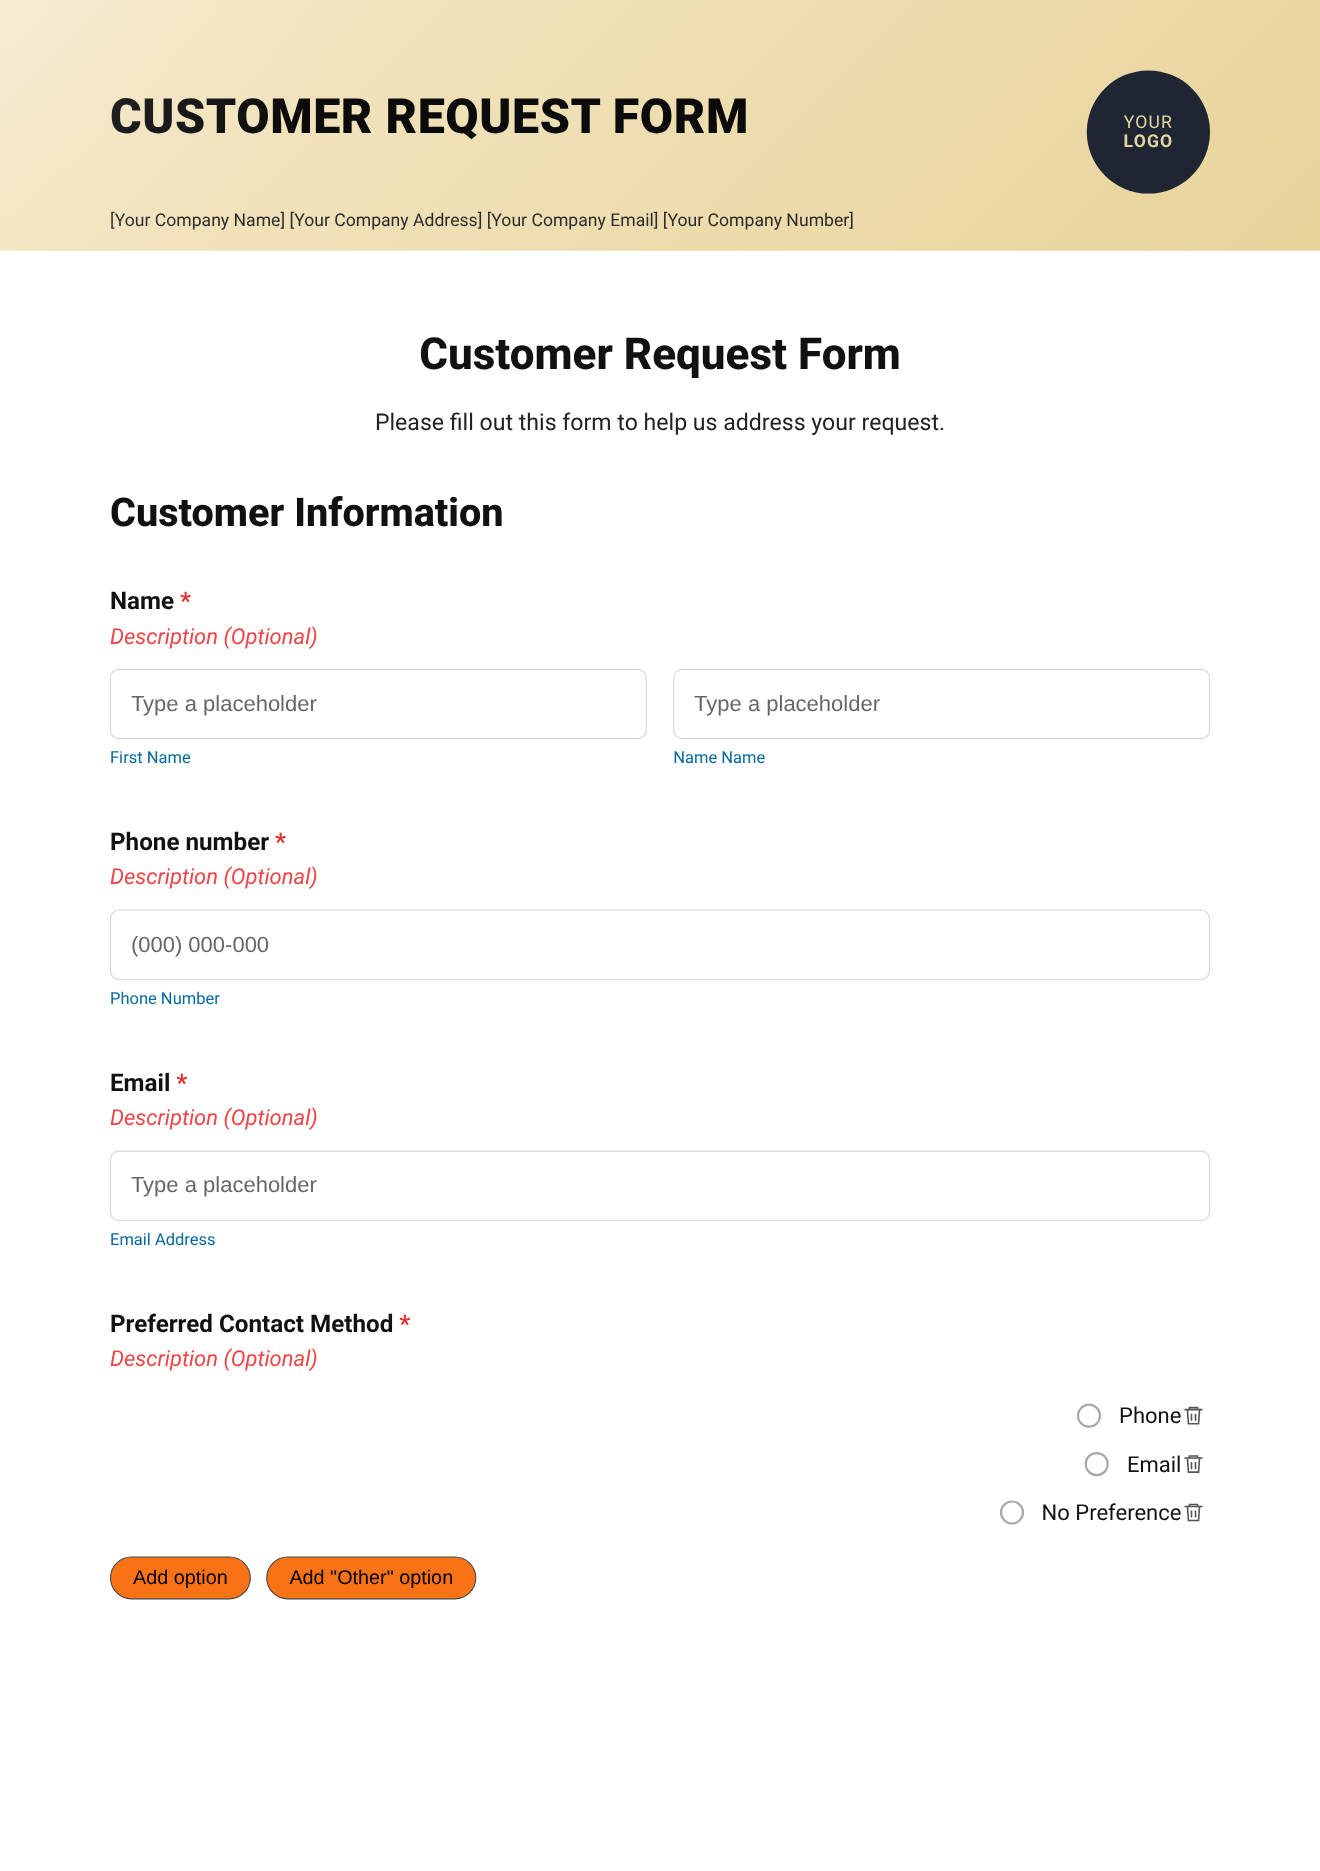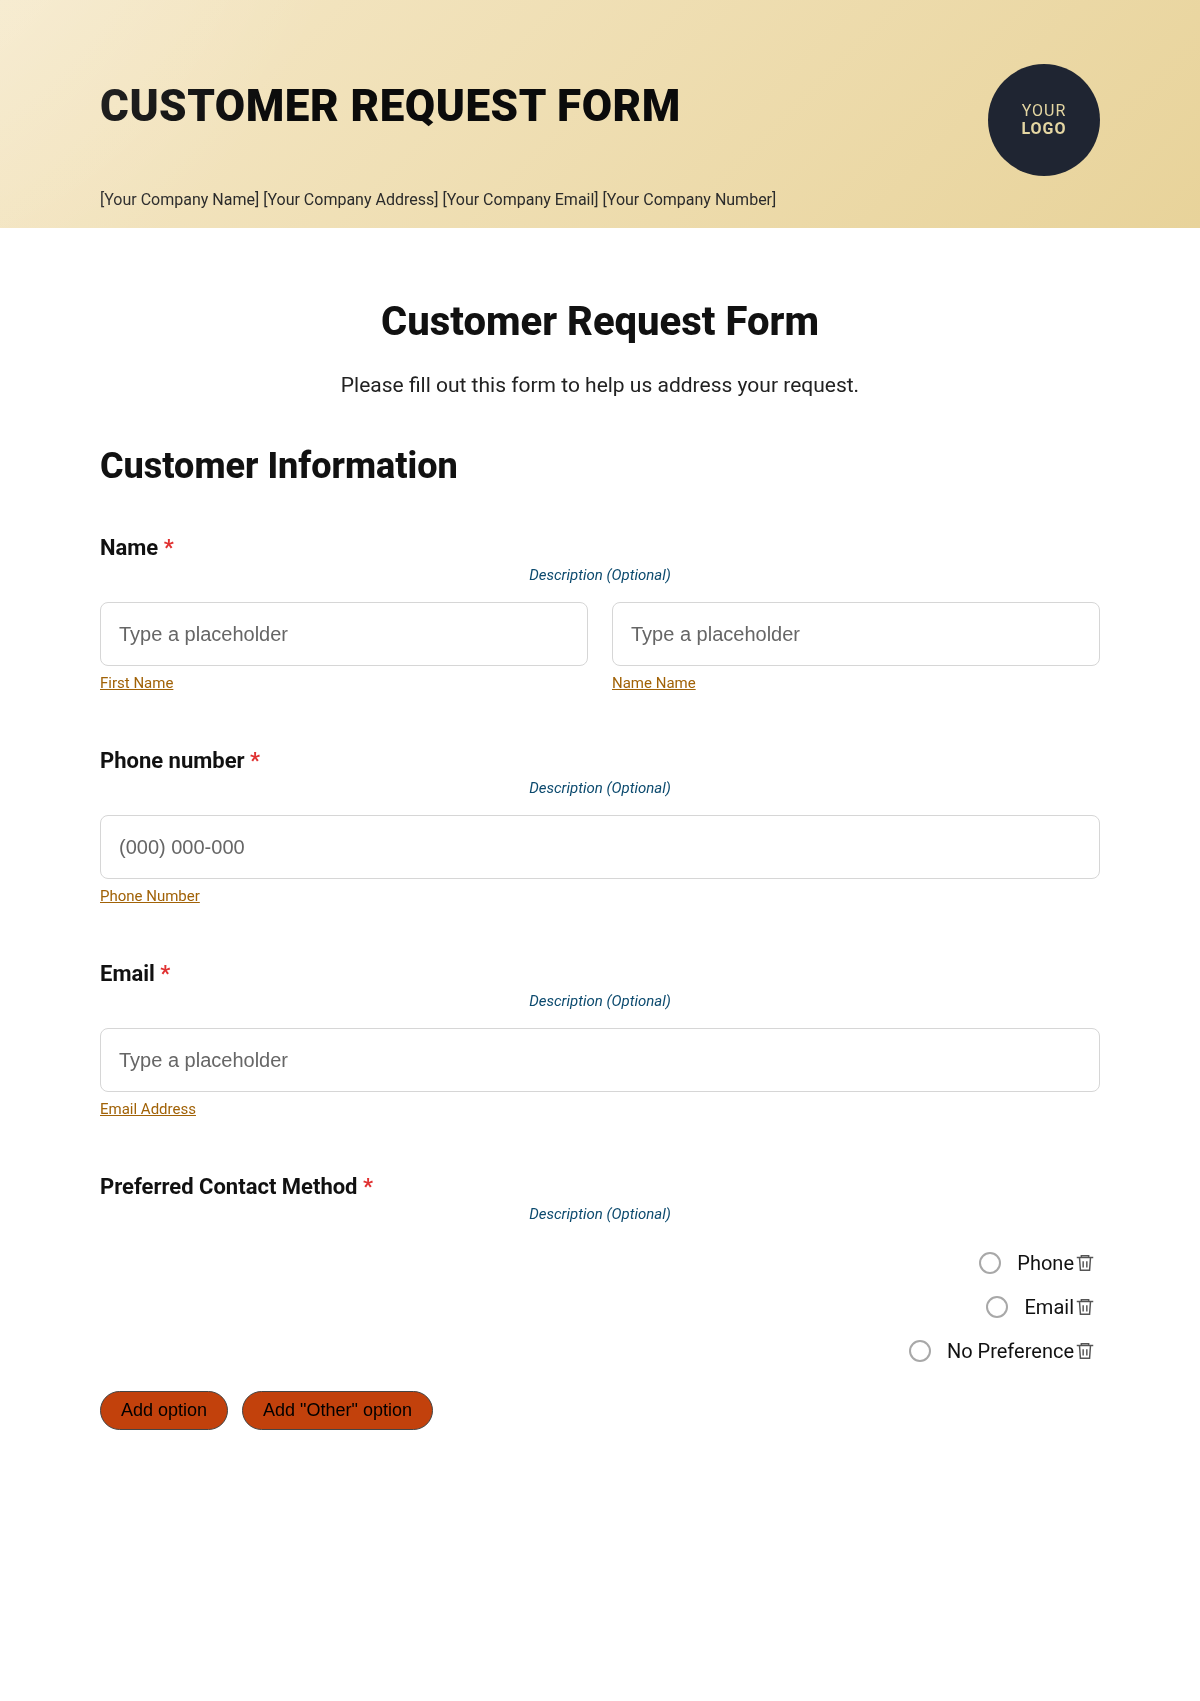--- a/index.html
+++ b/index.html
@@ -73,47 +73,45 @@
     margin-bottom: 48px;
   }
   .field { margin-bottom: 56px; }
   .field-label {
     font-size: 22px;
     font-weight: 700;
     margin-bottom: 6px;
   }
   .req { color: #e03131; }
   .field-desc {
-    font-size: 15px;
-    color: #0c4a6e;
+    font-size: 20px;
+    color: #ef4444;
     font-style: italic;
     margin-bottom: 18px;
-    text-align: center;
   }
   .row2 {
     display: flex;
     gap: 24px;
   }
   .col { flex: 1; }
   .text-input {
     width: 100%;
     height: 64px;
     border: 1px solid #d6d6d6;
     border-radius: 8px;
     padding: 0 18px;
     font-size: 20px;
     color: #111;
     background: #fff;
   }
   .text-input::placeholder { color: #666; }
   .sublabel {
     font-size: 15px;
-    color: #a16207;
+    color: #0369a1;
     margin-top: 8px;
-    text-decoration: underline;
   }
   .option-row {
     display: flex;
     align-items: center;
     justify-content: flex-end;
     padding: 10px 4px;
   }
   .option-left {
     display: flex;
     align-items: center;
@@ -131,21 +129,21 @@
     width: 22px; height: 22px;
     cursor: pointer;
   }
   .pill-row {
     display: flex;
     gap: 14px;
     margin-top: 18px;
   }
   .pill {
     border: 1.5px solid #454545;
-    background: #c2410c;
+    background: #f97316;
     border-radius: 999px;
     padding: 8px 20px;
     font-size: 18px;
     cursor: pointer;
   }
 </style>
 </head>
 <body>
 
 <div class="banner">

